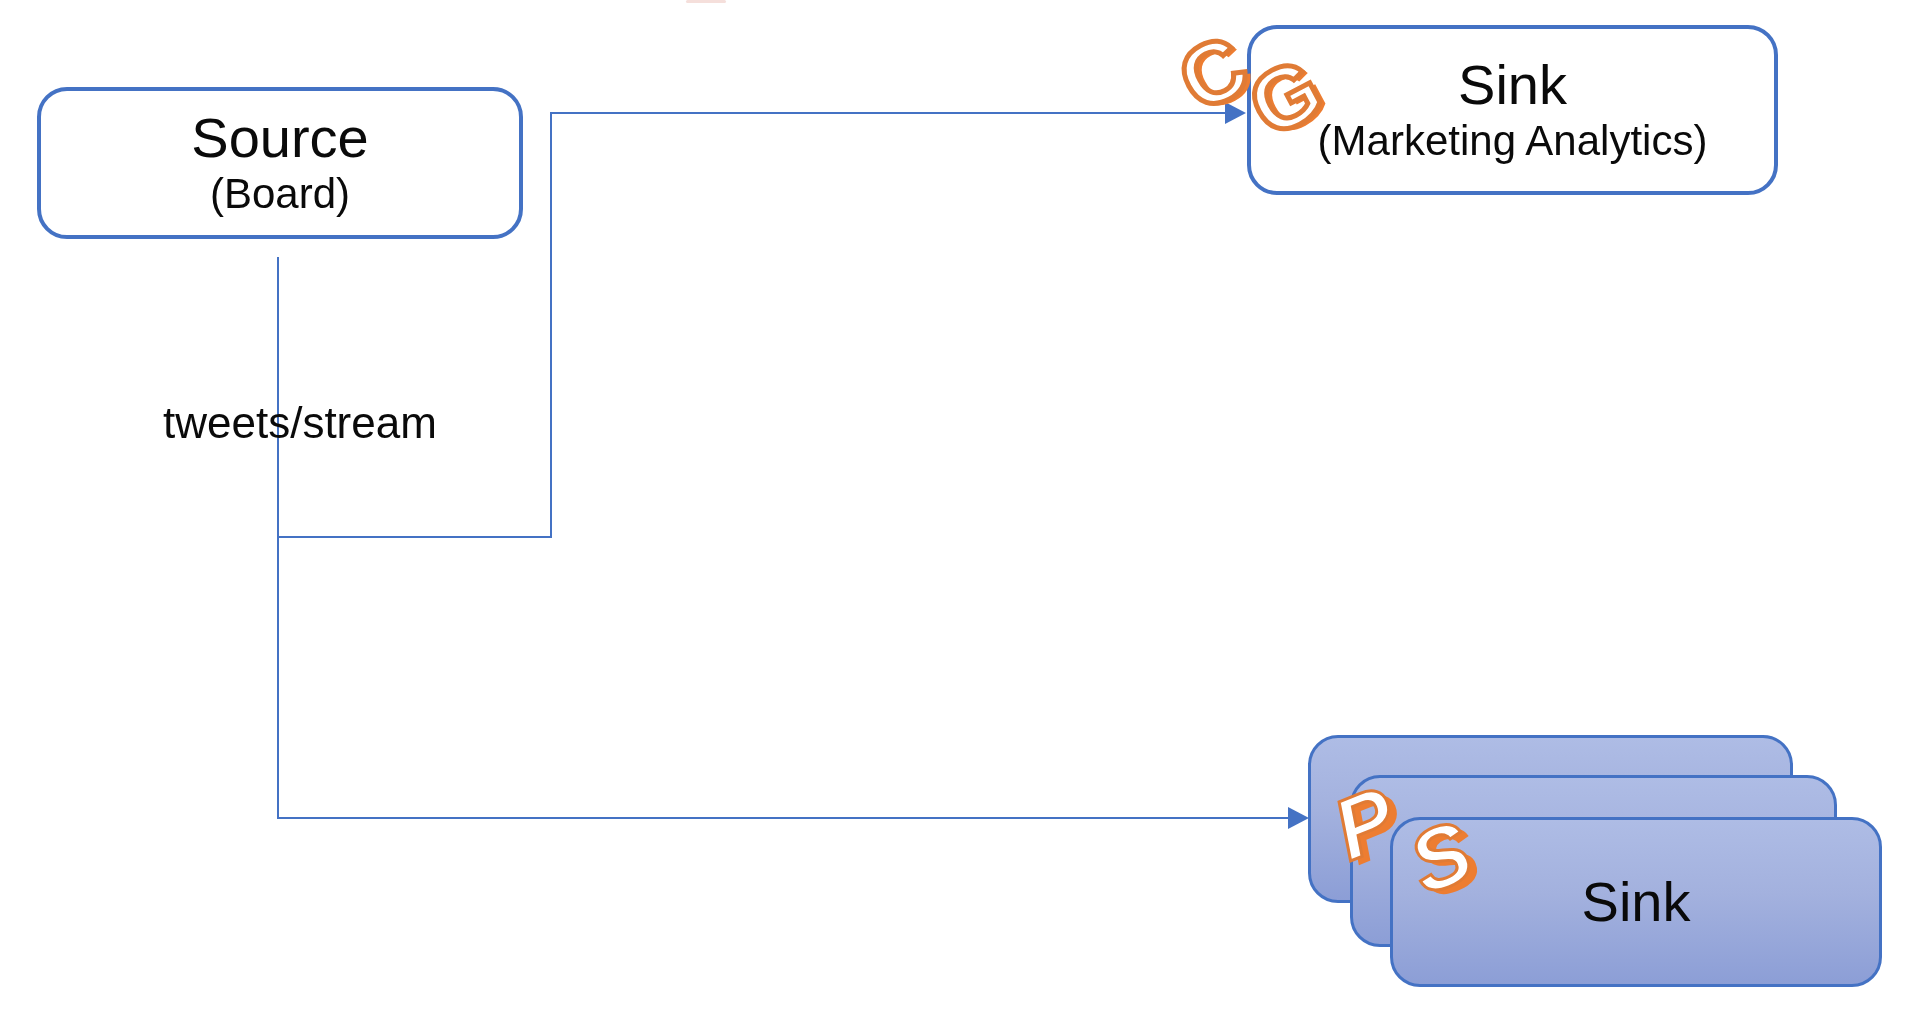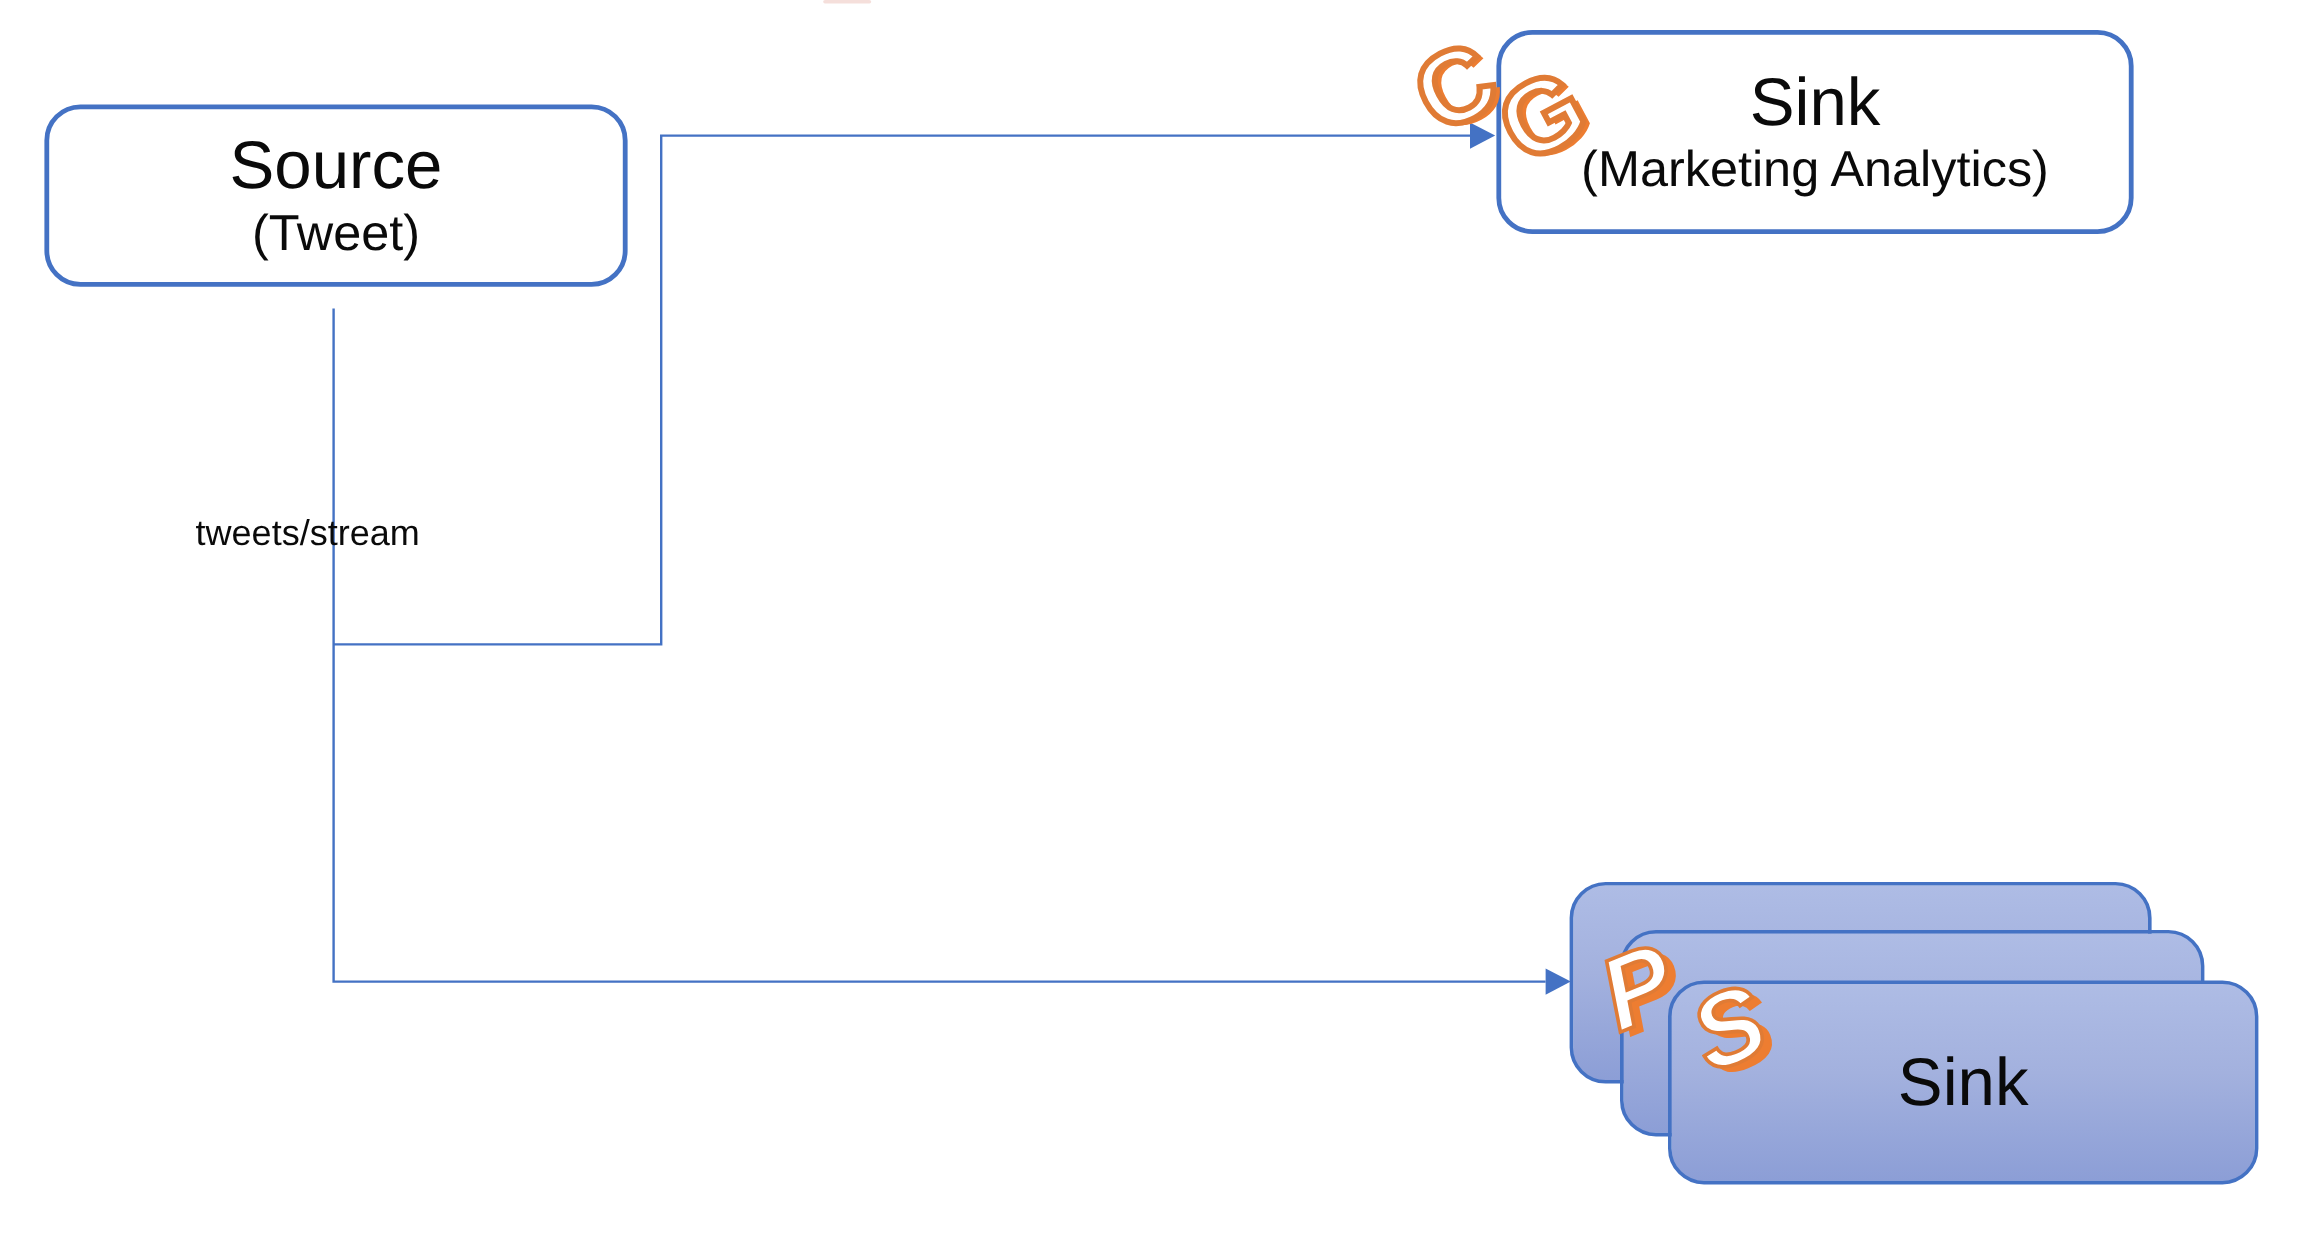--- a/index.html
+++ b/index.html
@@ -43,22 +43,22 @@
   .sink-factory-node{
     left:1390px;top:817px;width:492px;height:170px;z-index:3;
     display:flex;flex-direction:column;align-items:center;justify-content:center;
     text-align:center;
   }
   .sink-factory-node .node-title,
   .sink-factory-node .node-subtitle{position:relative;z-index:3;}
 
   
   .edge-label{
-    position:absolute;left:163px;top:428px;
-    font-size:30px;line-height:1.1;white-space:nowrap;z-index:3;
+    position:absolute;left:163px;top:399px;
+    font-size:44px;line-height:1.1;white-space:nowrap;z-index:3;
   }
 
   
   .logo-letter{
     position:absolute;
     font-weight:bold;
     line-height:1;
     color:#ffffff;
     z-index:5;
     user-select:none;
@@ -99,21 +99,21 @@
     <polygon points="1288,807 1288,829 1309,818" fill="#4472C4"></polygon>
 
     <polyline points="278,537 551,537 551,113 1225,113" fill="none" stroke="#4472C4" stroke-width="2"></polyline>
     <polygon points="1225,102 1225,124 1246,113" fill="#4472C4"></polygon>
   </svg>
 
   <div class="top-artifact"></div>
 
   <div class="node source-node">
     <div class="node-title">Source</div>
-    <div class="node-subtitle">(Tweet)</div>
+    <div class="node-subtitle">(Board)</div>
   </div>
 
   <div class="edge-label">tweets/stream</div>
 
   <div class="node sink-marketing-node">
     <div class="node-title">Sink</div>
     <div class="node-subtitle">(Marketing Analytics)</div>
   </div>
 
   <div class="cg">

